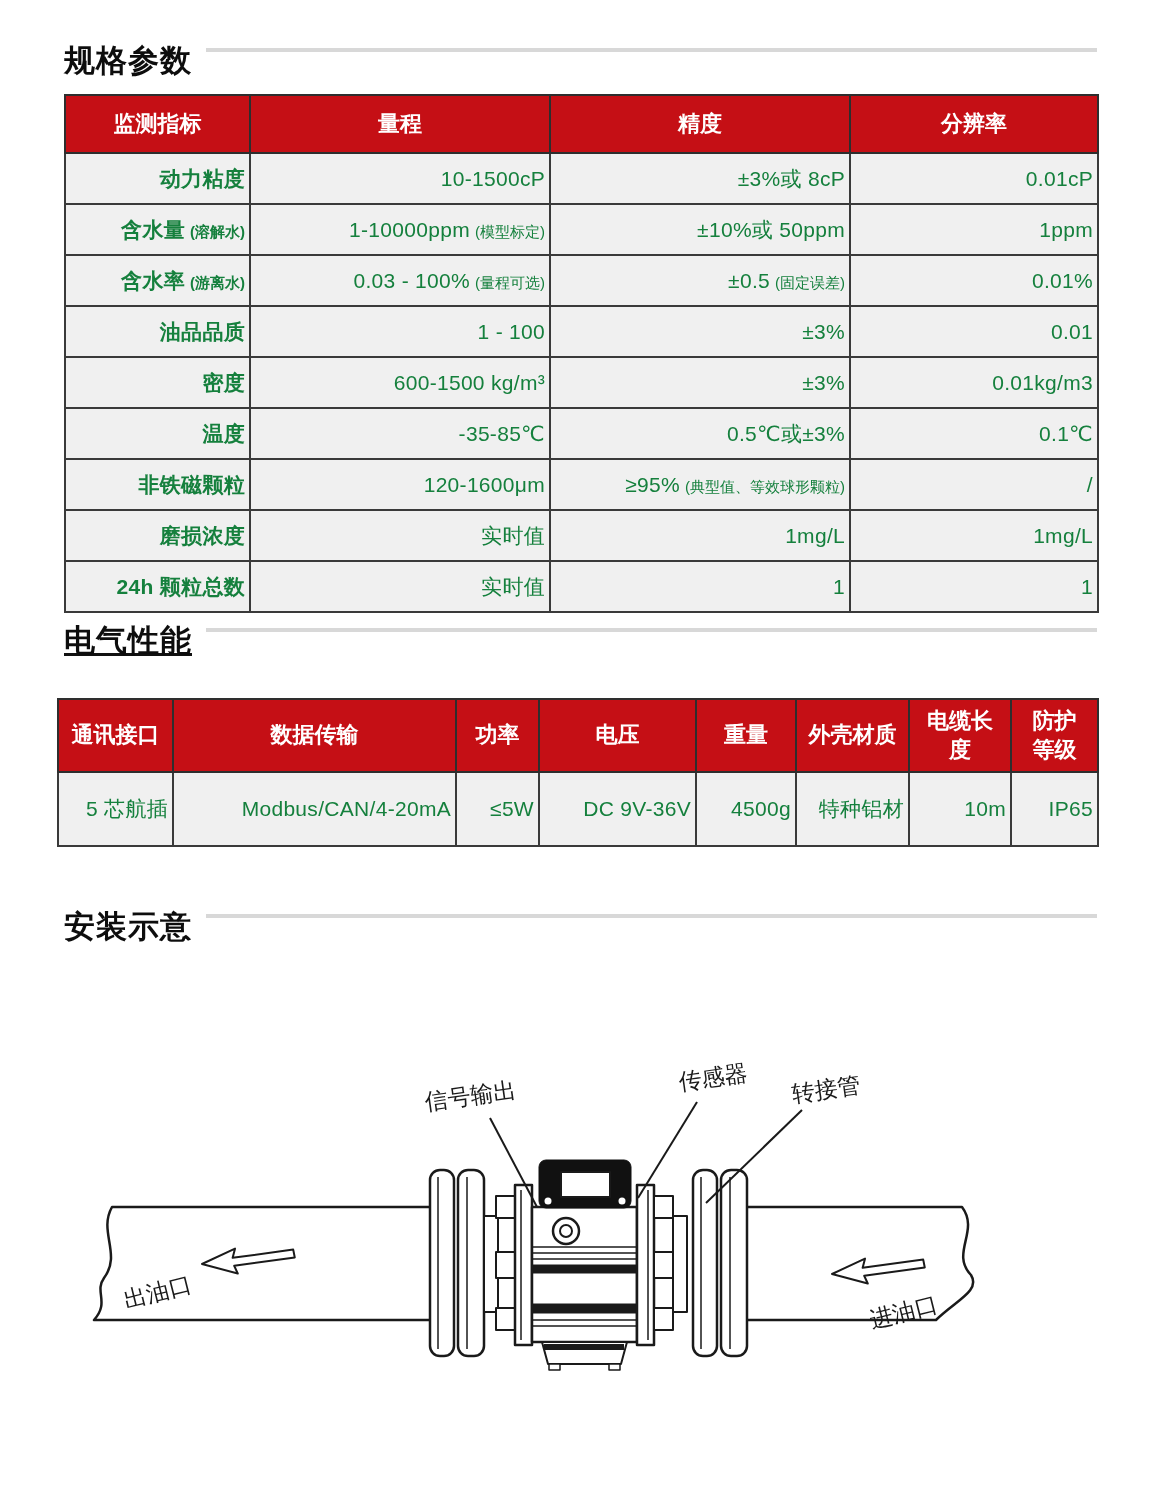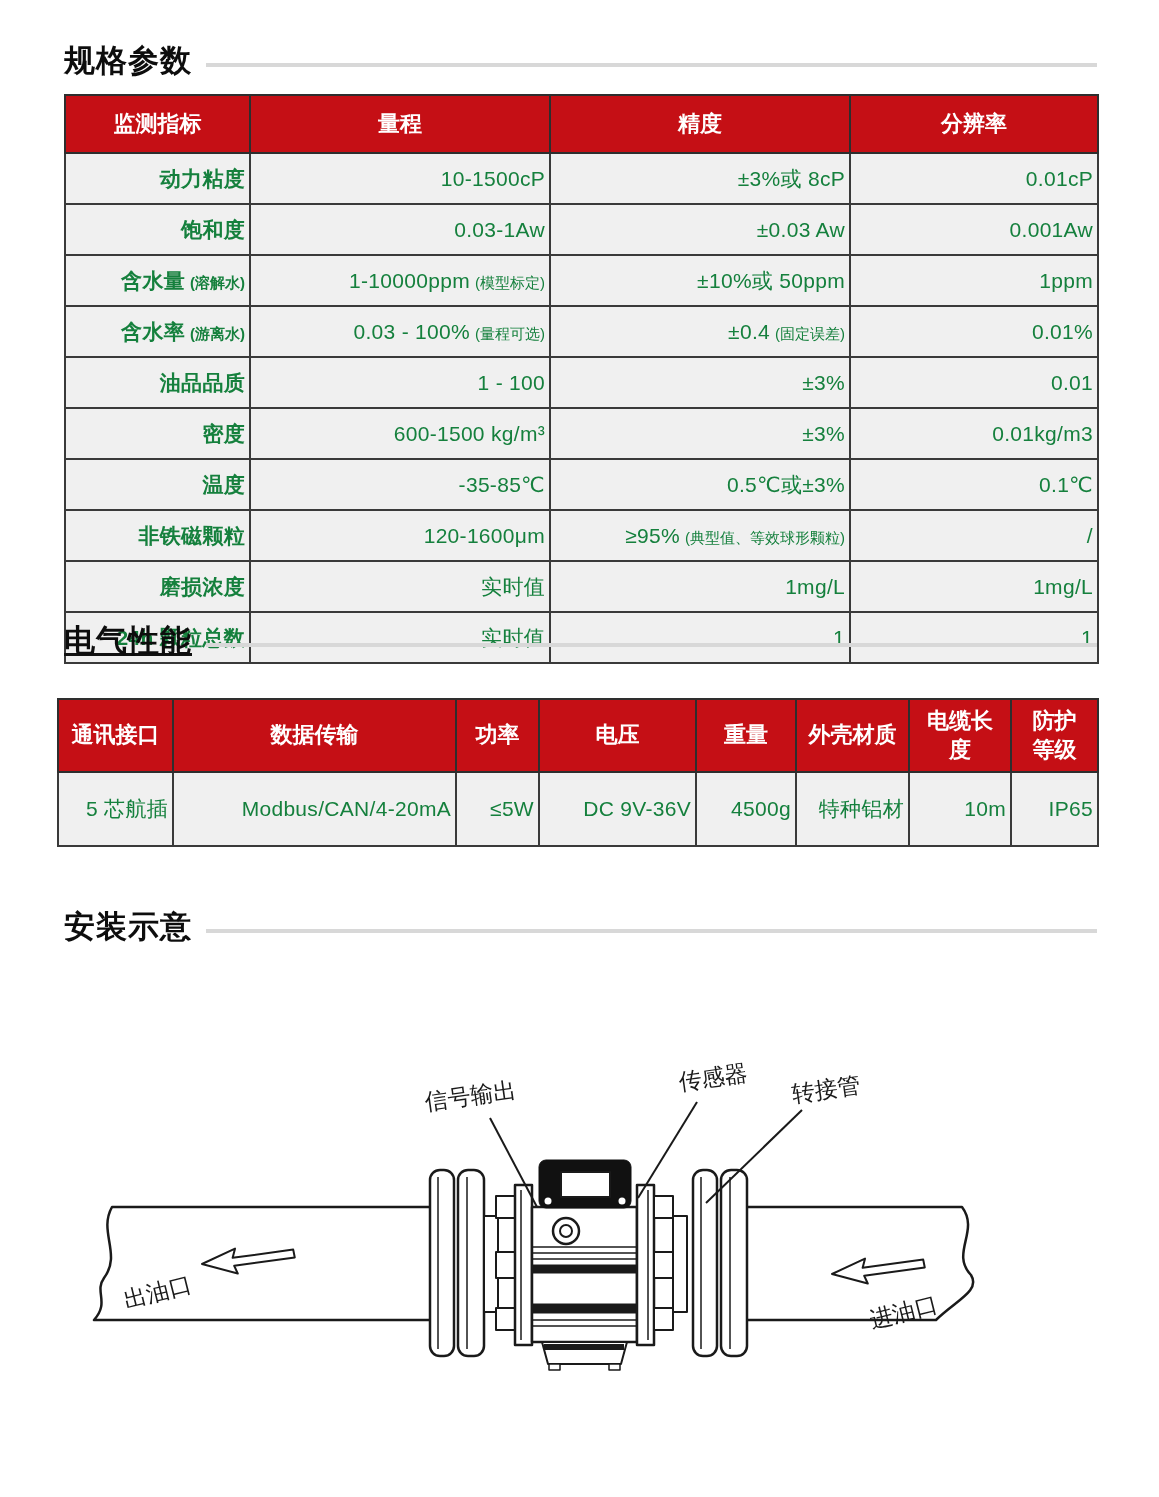--- a/index.html
+++ b/index.html
@@ -1,21 +1,21 @@
 <!DOCTYPE html>
 <html><head>
 <meta charset="utf-8">
 <style>
   html,body{margin:0;padding:0;background:#ffffff;}
   .page{
     position:relative;width:1159px;height:1497px;background:#fff;overflow:hidden;
     font-family:"Liberation Sans","DejaVu Sans",sans-serif;color:#111;
   }
   
-  .section-head{position:absolute;left:64px;right:62px;display:flex;align-items:center;}
+  .section-head{position:absolute;left:64px;right:62px;display:flex;}
   .section-title{font-size:31px;font-weight:bold;color:#0d0d0d;letter-spacing:1px;white-space:nowrap;}
   .rule{flex:1;height:4px;background:#d8d8d8;margin-left:14px;margin-top:8px;}
   #spec-head{top:40px;}
   #electrical-head{top:620px;text-decoration:underline;}
   #install-head{top:906px;}
 
   
   table{border-collapse:collapse;table-layout:fixed;position:absolute;}
   th{
     background:#c50f15;color:#ffffff;font-size:22px;font-weight:bold;
@@ -65,35 +65,29 @@
       </tr>
     </thead>
     <tbody>
       <tr>
         <td class="c1"><span>动力粘度</span></td>
         <td><span>10-1500cP</span></td>
         <td><span>±3%或 8cP</span></td>
         <td><span>0.01cP</span></td>
       </tr>
       <tr>
-        <td class="c1"><span>饱和度</span></td>
-        <td><span>0.03-1Aw</span></td>
-        <td><span>±0.03 Aw</span></td>
-        <td><span>0.001Aw</span></td>
-      </tr>
-      <tr>
         <td class="c1"><span>含水量</span><span class="note">(溶解水)</span></td>
         <td><span>1-10000ppm</span><span class="note">(模型标定)</span></td>
         <td><span>±10%或 50ppm</span></td>
         <td><span>1ppm</span></td>
       </tr>
       <tr>
         <td class="c1"><span>含水率</span><span class="note">(游离水)</span></td>
         <td><span>0.03 - 100%</span><span class="note">(量程可选)</span></td>
-        <td><span>±0.4</span><span class="note">(固定误差)</span></td>
+        <td><span>±0.5</span><span class="note">(固定误差)</span></td>
         <td><span>0.01%</span></td>
       </tr>
       <tr>
         <td class="c1"><span>油品品质</span></td>
         <td><span>1 - 100</span></td>
         <td><span>±3%</span></td>
         <td><span>0.01</span></td>
       </tr>
       <tr>
         <td class="c1"><span>密度</span></td>

